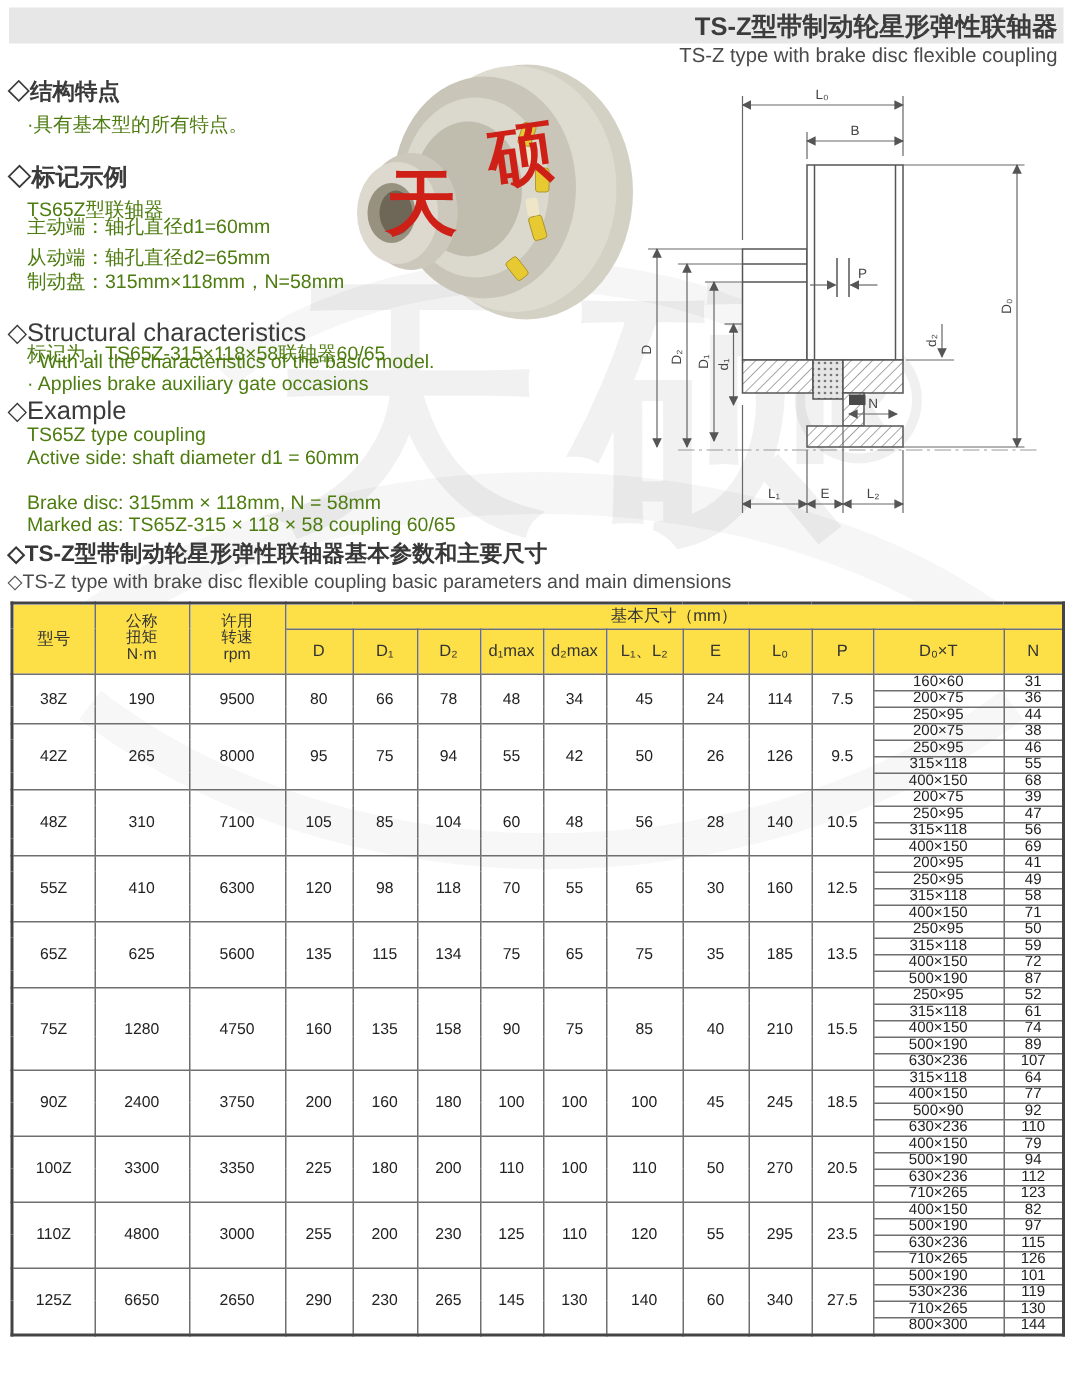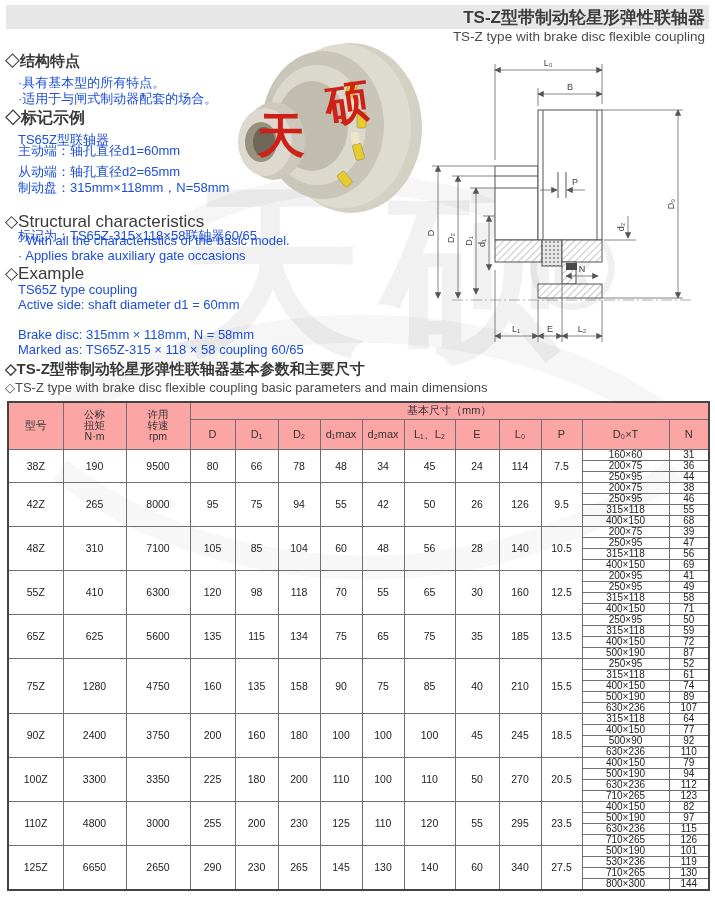--- a/index.html
+++ b/index.html
@@ -16,38 +16,38 @@
   .layer { position:absolute; inset:0; z-index:1; }
 
   
   .titleband { position:absolute; left:6px; top:5px; right:6px; height:24px; background:#e7e7e7; }
   .title-zh { position:absolute; right:10px; top:6px; font-size:17px; font-weight:bold; color:#3c3c3c; }
   .title-en { position:absolute; right:10px; top:29px; font-size:13.5px; color:#4a4a4a; }
 
   
   .h-zh { position:absolute; left:5px; font-size:15px; font-weight:bold; color:#3a3a3a; }
   .h-en { position:absolute; left:5px; font-size:17px; color:#3a3a3a; }
-  .tline { position:absolute; left:18px; font-size:13px; color:#1d4ed8; white-space:nowrap; }
+  .tline { position:absolute; left:18px; font-size:13px; color:#4d7c0f; white-space:nowrap; }
 
   
   .photo { position:absolute; left:227px; top:40px; width:196px; height:178px; }
 
   
   .drawing { position:absolute; left:420px; top:48px; width:295px; height:308px; }
   .drawing text { font-size:9px; fill:#444; font-family:"Liberation Sans", sans-serif; }
 
   
   .tbl-h-zh { position:absolute; left:5px; top:360px; font-size:15px; font-weight:bold; color:#383838; }
   .tbl-h-en { position:absolute; left:5px; top:380px; font-size:13px; color:#4a4a4a; }
 
   
   .tblwrap { position:absolute; left:7px; top:401px; }
   table { border-collapse:collapse; table-layout:fixed; width:701px; border:2px solid #444; }
   th, td { border:1px solid #6f6f6f; text-align:center; padding:0; overflow:hidden; }
-  thead th { background:#fca5a5; font-weight:normal; font-size:11px; color:#333; }
+  thead th { background:#fde047; font-weight:normal; font-size:11px; color:#333; }
   thead tr.hrow1 th { height:17px; }
   thead tr.hrow2 th { height:30px; line-height:12px; }
   th.multiline { white-space:pre-line; line-height:11px; font-size:10.5px; }
   tbody td { font-size:10px; height:11px; line-height:10px; color:#222; background:transparent; }
   tbody td.big { font-size:10.5px; }
   tr.g-first td { border-top:1.5px solid #444; }
   tr.v-next td { border-top:1px solid #999; }
 </style>
 </head>
 <body>
@@ -65,21 +65,20 @@
   </div>
 
   <div class="layer">
 
     <div class="titleband"></div>
     <div class="title-zh">TS-Z型带制动轮星形弹性联轴器</div>
     <div class="title-en">TS-Z type with brake disc flexible coupling</div>
 
     <div class="h-zh" style="top:52px;">◇结构特点</div>
     <div class="tline" style="top:74px;">·具有基本型的所有特点。</div>
-    <div class="tline" style="top:90px;">·适用于与闸式制动器配套的场合。</div>
 
     <div class="h-zh" style="top:108px; font-size:16px;">◇标记示例</div>
     <div class="tline" style="top:131px;">TS65Z型联轴器</div>
     <div class="tline" style="top:142px;">主动端：轴孔直径d1=60mm</div>
     <div class="tline" style="top:163px;">从动端：轴孔直径d2=65mm</div>
     <div class="tline" style="top:179px;">制动盘：315mm×118mm，N=58mm</div>
     <div class="tline" style="top:195px;margin-top:32px;">标记为：TS65Z-315×118×58联轴器60/65</div>
 
     <div class="h-en" style="top:211px;">◇Structural characteristics</div>
     <div class="tline" style="top:233px;">· With all the characteristics of the basic model.</div>

